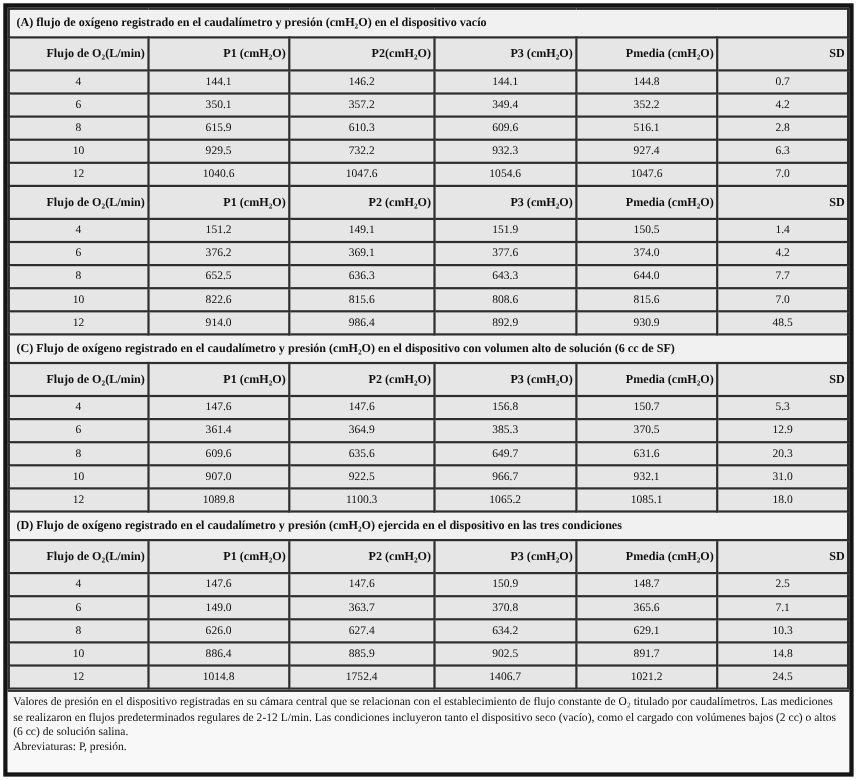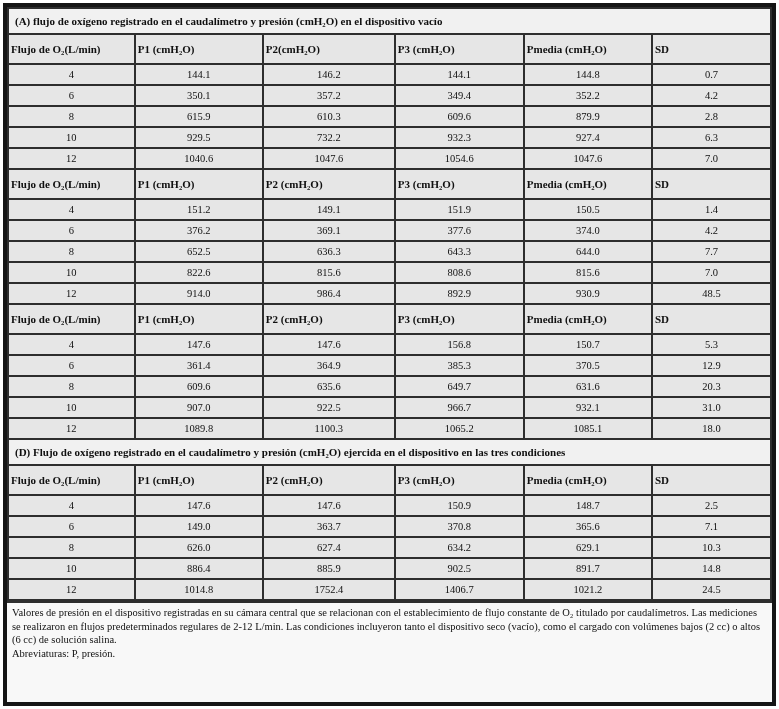--- a/index.html
+++ b/index.html
@@ -37,21 +37,21 @@
     font-size:11px;
     text-align:left;
     padding:5px 16px 5px 6px;
     height:26px;
   }
   th.col-header{
     background:var(--cell-background);
     border:2px solid var(--grid-border);
     font-weight:bold;
     font-size:11px;
-    text-align:left;
+    text-align:right;
     height:30px;
     padding:2px;
   }
   td.cell{
     background:var(--cell-background);
     border:2px solid var(--grid-border);
     font-size:10.5px;
     text-align:center;
     height:21px;
     padding:1px 2px;
@@ -105,21 +105,21 @@
           <td class="cell">357.2</td>
           <td class="cell">349.4</td>
           <td class="cell">352.2</td>
           <td class="cell">4.2</td>
         </tr>
         <tr>
           <td class="cell">8</td>
           <td class="cell">615.9</td>
           <td class="cell">610.3</td>
           <td class="cell">609.6</td>
-          <td class="cell">879.9</td>
+          <td class="cell">516.1</td>
           <td class="cell">2.8</td>
         </tr>
         <tr>
           <td class="cell">10</td>
           <td class="cell">929.5</td>
           <td class="cell">732.2</td>
           <td class="cell">932.3</td>
           <td class="cell">927.4</td>
           <td class="cell">6.3</td>
         </tr>
@@ -171,20 +171,23 @@
           <td class="cell">815.6</td>
           <td class="cell">7.0</td>
         </tr>
         <tr>
           <td class="cell">12</td>
           <td class="cell">914.0</td>
           <td class="cell">986.4</td>
           <td class="cell">892.9</td>
           <td class="cell">930.9</td>
           <td class="cell">48.5</td>
+        </tr>
+        <tr>
+          <td colspan="6" class="section-title">(C) Flujo de oxígeno registrado en el caudalímetro y presión (cmH₂O) en el dispositivo con volumen alto de solución (6 cc de SF)</td>
         </tr>
         <tr>
           <th class="col-header">Flujo de O₂(L/min)</th>
           <th class="col-header">P1 (cmH₂O)</th>
           <th class="col-header">P2 (cmH₂O)</th>
           <th class="col-header">P3 (cmH₂O)</th>
           <th class="col-header">Pmedia (cmH₂O)</th>
           <th class="col-header">SD</th>
         </tr>
         <tr>

